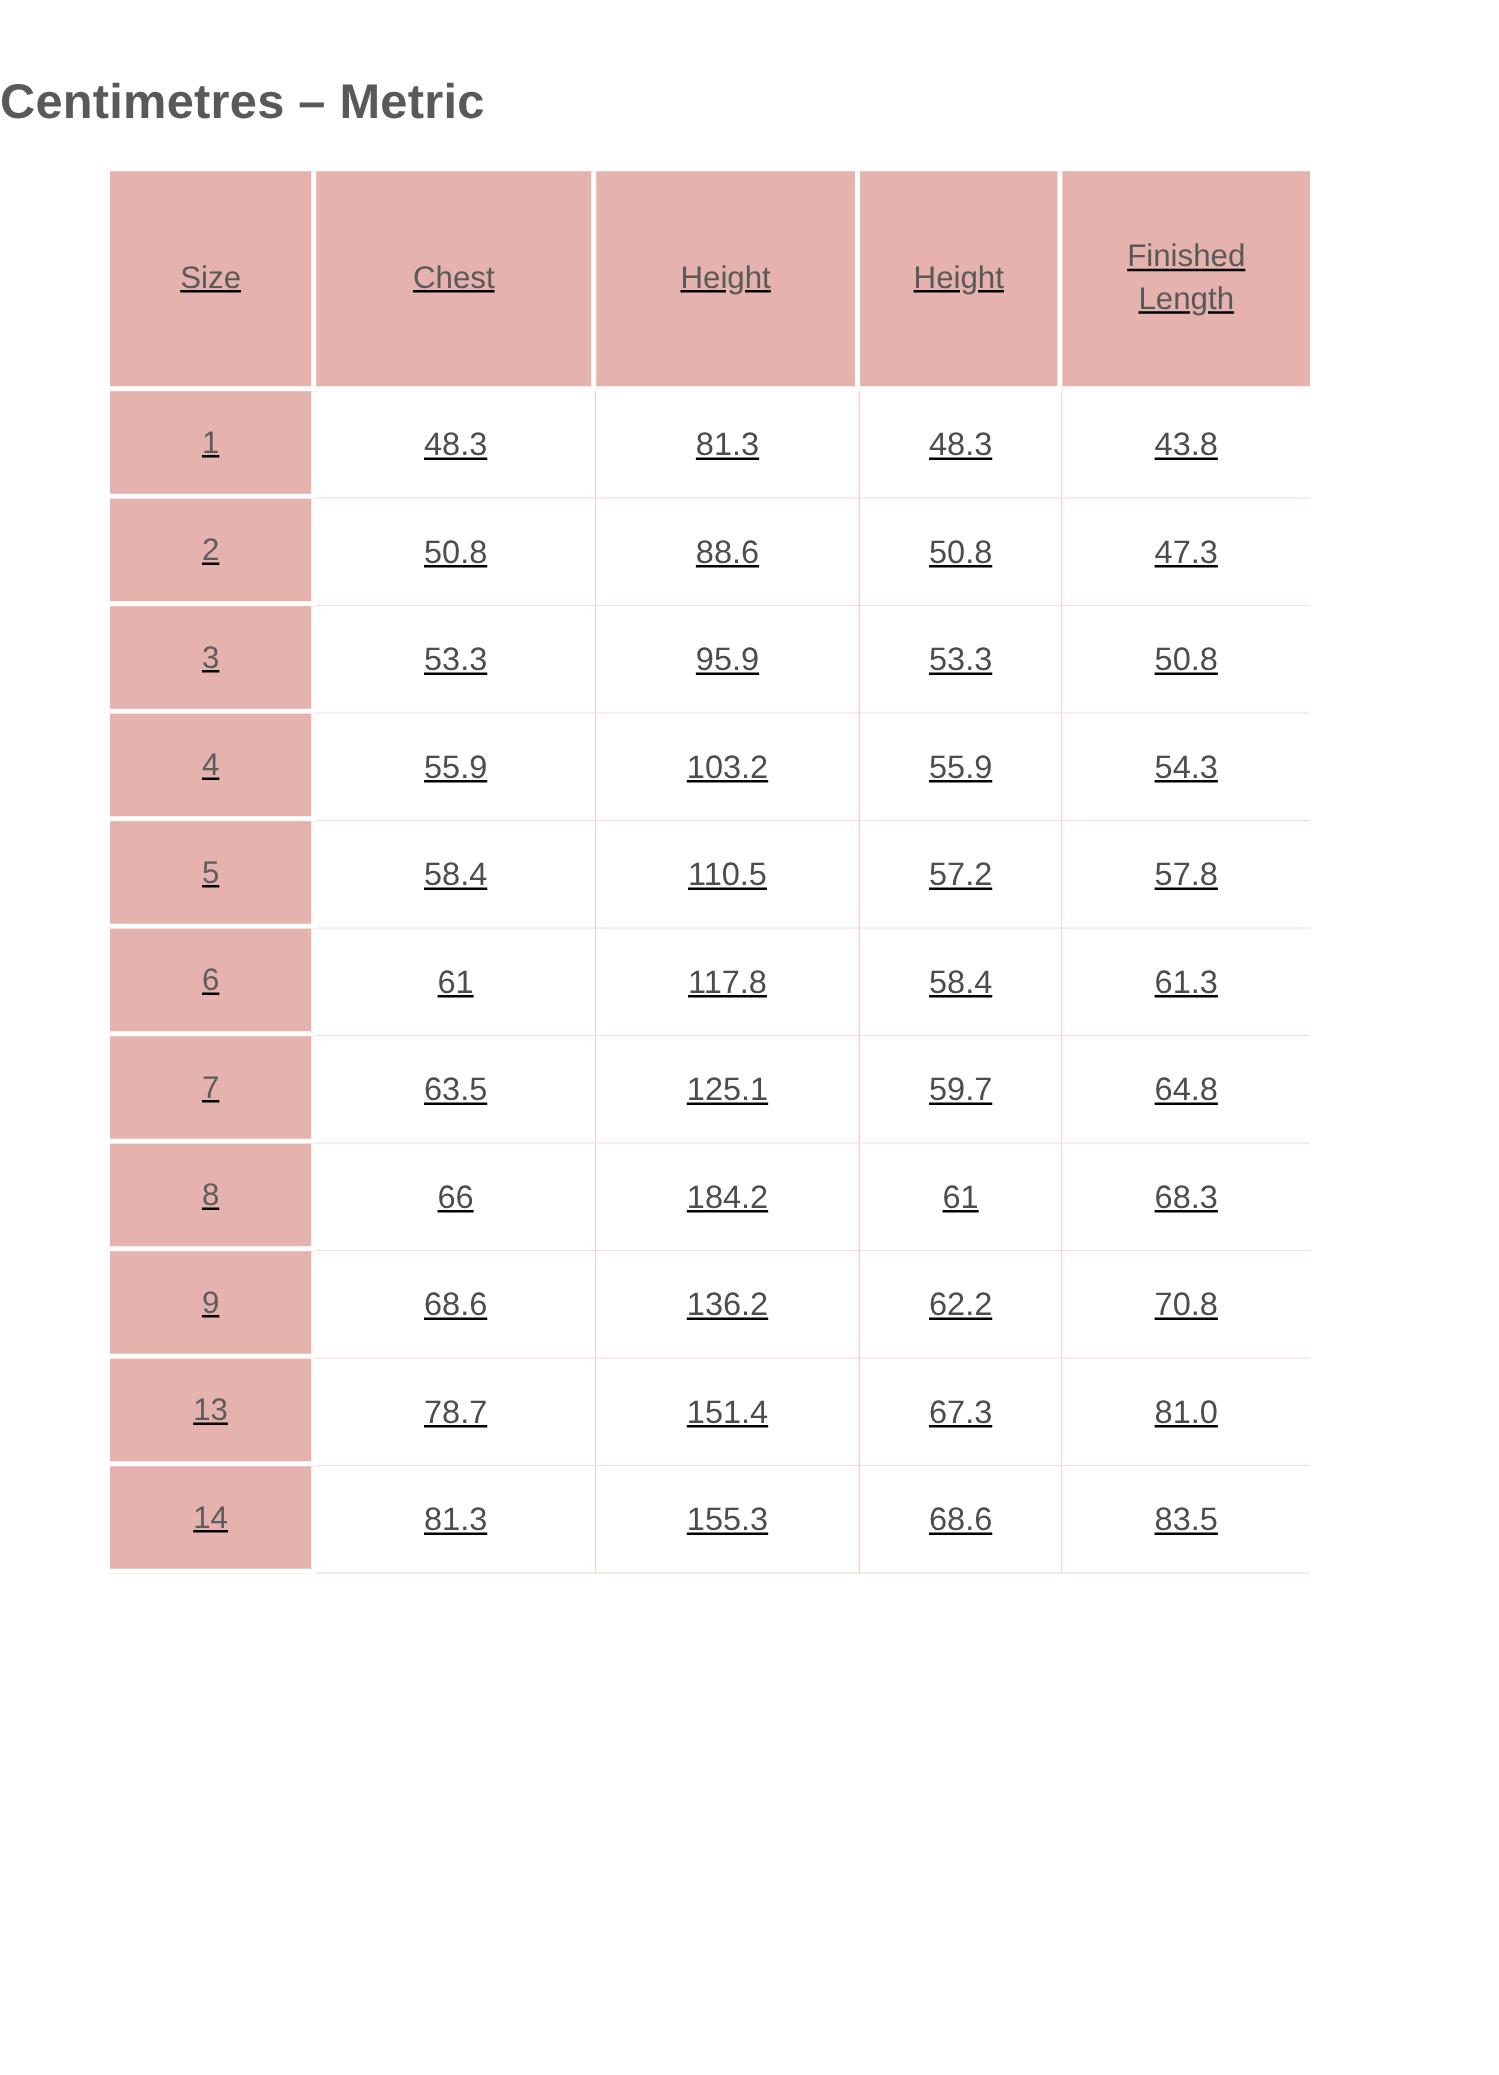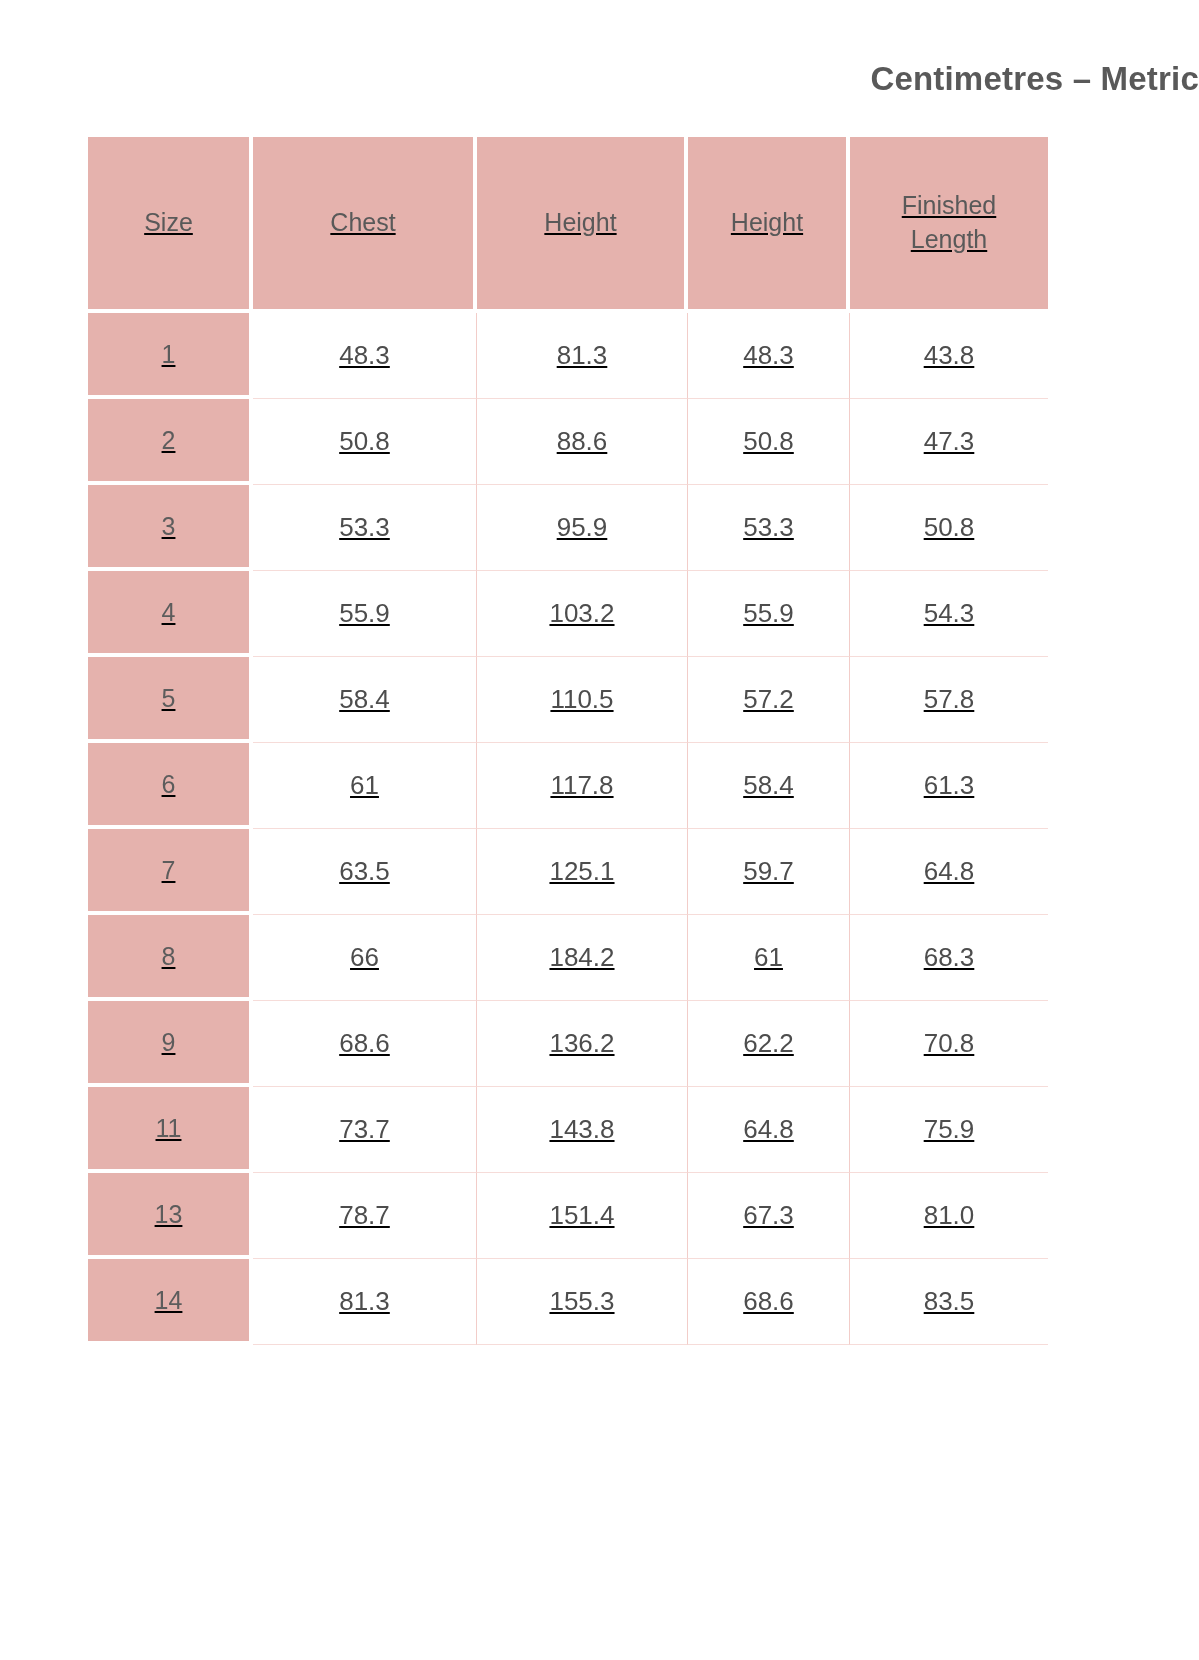--- a/index.html
+++ b/index.html
@@ -17,22 +17,22 @@
     height: 1660px;
     background: #ffffff;
     overflow: hidden;
   }
 
   .chart-title {
     position: absolute;
     top: 60px;
     left: 0;
     width: 1199px;
-    text-align: right;
-    font-size: 33px;
+    text-align: left;
+    font-size: 39px;
     font-weight: bold;
     color: #595959;
     letter-spacing: 0.2px;
   }
 
   .size-table {
     position: absolute;
     left: 88px;
     top: 137px;
     width: 960px;
@@ -173,27 +173,20 @@
           <td>68.3</td>
         </tr>
         <tr>
           <td class="size-cell">9</td>
           <td>68.6</td>
           <td>136.2</td>
           <td>62.2</td>
           <td>70.8</td>
         </tr>
         <tr>
-          <td class="size-cell">11</td>
-          <td>73.7</td>
-          <td>143.8</td>
-          <td>64.8</td>
-          <td>75.9</td>
-        </tr>
-        <tr>
           <td class="size-cell">13</td>
           <td>78.7</td>
           <td>151.4</td>
           <td>67.3</td>
           <td>81.0</td>
         </tr>
         <tr>
           <td class="size-cell">14</td>
           <td>81.3</td>
           <td>155.3</td>

